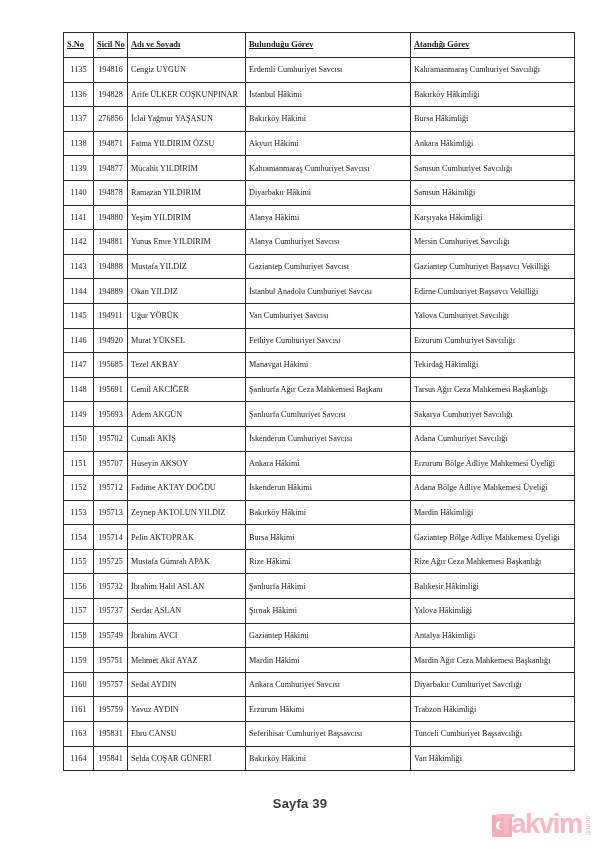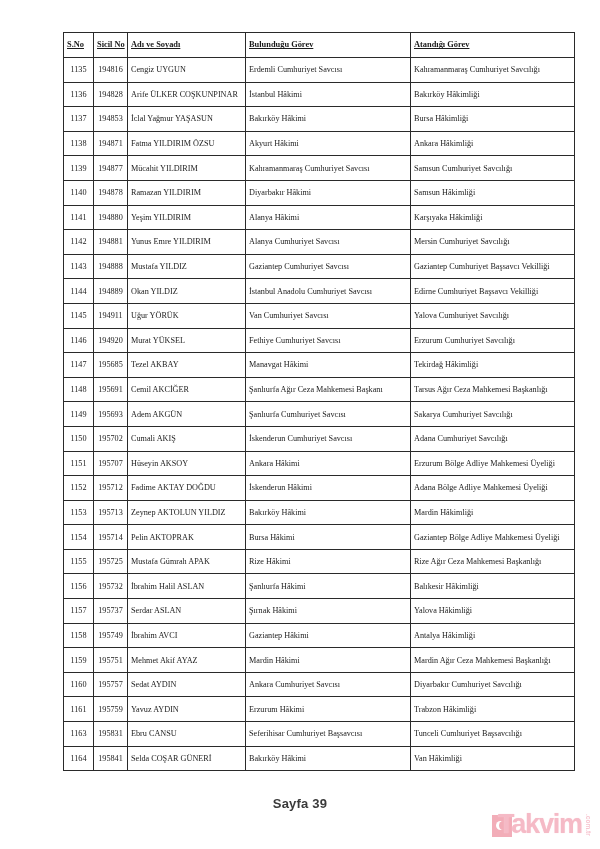--- a/index.html
+++ b/index.html
@@ -182,21 +182,21 @@
         </tr>
         <tr>
           <td class="td-sno">1136</td>
           <td class="td-sicil">194828</td>
           <td class="td-ad">Arife ÜLKER COŞKUNPINAR</td>
           <td class="td-bul">İstanbul Hâkimi</td>
           <td class="td-atan">Bakırköy Hâkimliği</td>
         </tr>
         <tr>
           <td class="td-sno">1137</td>
-          <td class="td-sicil">194853</td>
+          <td class="td-sicil">276856</td>
           <td class="td-ad">İclal Yağmur YAŞASUN</td>
           <td class="td-bul">Bakırköy Hâkimi</td>
           <td class="td-atan">Bursa Hâkimliği</td>
         </tr>
         <tr>
           <td class="td-sno">1138</td>
           <td class="td-sicil">194871</td>
           <td class="td-ad">Fatma YILDIRIM ÖZSU</td>
           <td class="td-bul">Akyurt Hâkimi</td>
           <td class="td-atan">Ankara Hâkimliği</td>

